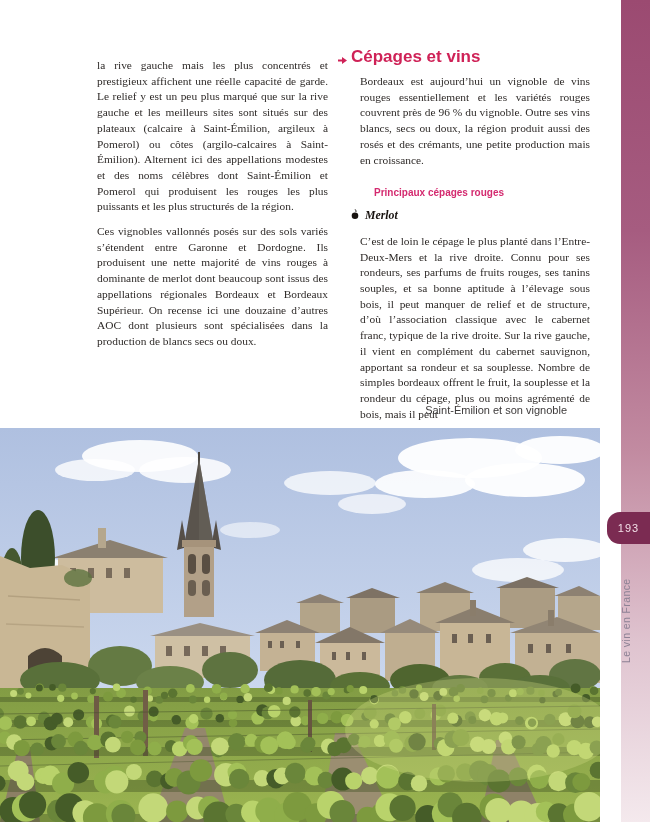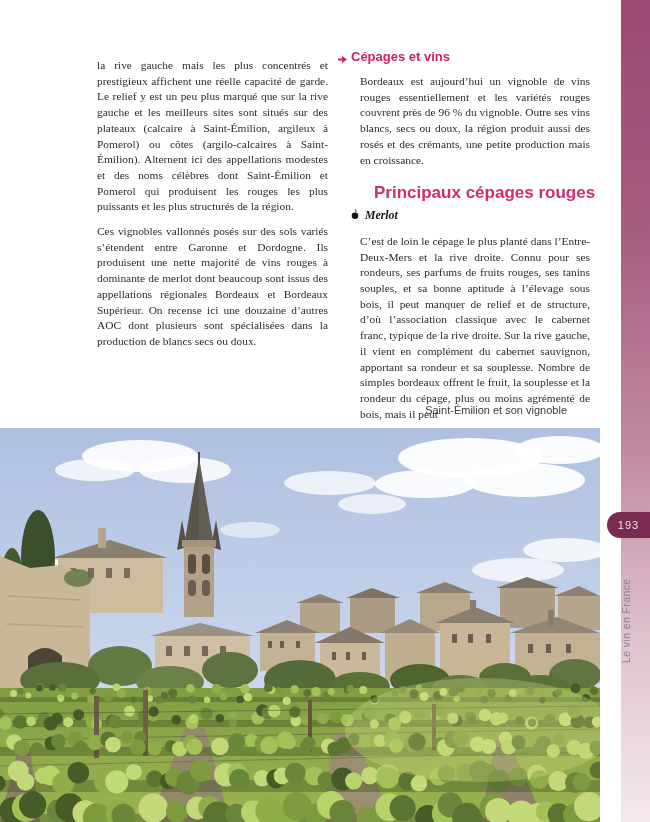--- a/index.html
+++ b/index.html
@@ -11,27 +11,27 @@
 
   
   .col{position:absolute;top:49px;width:249px;color:#2e2a28;
        font-size:11.4px;line-height:15.7px;text-align:justify;}
   .col-left{left:88px;}
   .col-right{left:351px;width:248px;}
   .col p{margin:9px;}
 
   .h-pink{
     font-family:"Liberation Sans","DejaVu Sans",sans-serif;
-    font-weight:bold;font-size:17px;color:#d42a6f;
+    font-weight:bold;font-size:10px;color:#d42a6f;
     margin:9px 0 3px 0;text-align:left;line-height:14px;padding-left:23px;
   }
   .h-main{
     position:relative;
     font-family:"Liberation Sans","DejaVu Sans",sans-serif;
-    font-weight:bold;font-size:13px;color:#cf2257;
+    font-weight:bold;font-size:17px;color:#cf2257;
     margin:0 0 4px 0;text-align:left;line-height:16px;
   }
   .h-main .marker{
     position:absolute;left:-13px;top:3px;width:9px;height:9px;display:block;
   }
   .subhead{margin-top:18px;}
   .entry-title{
     margin-top:8px;margin-bottom:1px;font-weight:bold;font-style:italic;
     font-size:11.8px;text-align:left;color:#17120f;
   }
@@ -42,21 +42,21 @@
     font-family:"Liberation Sans","DejaVu Sans",sans-serif;
     font-size:11px;color:#3d3a3a;
   }
 
   
   .side-strip{
     position:absolute;left:621px;top:0;width:29px;height:822px;
     background:linear-gradient(#9b4a71 0%,#a65c80 28%,#c28ba1 55%,#dfc3cf 78%,#f4e9ed 100%);
   }
   .page-badge{
-    position:absolute;left:607px;top:512px;width:43px;height:26px;
+    position:absolute;left:607px;top:512px;width:43px;height:32px;
     background:#7b2b52;border-radius:13px 0 0 13px;
     display:flex;align-items:center;justify-content:center;
     font-family:"Liberation Sans","DejaVu Sans",sans-serif;
     font-size:11px;letter-spacing:1px;color:#f2dfe7;
   }
   .side-label{
     position:absolute;left:618px;top:543px;height:120px;width:15px;
     writing-mode:vertical-rl;transform:rotate(180deg);
     font-family:"Liberation Sans","DejaVu Sans",sans-serif;
     font-size:10.5px;letter-spacing:.4px;color:#8e8295;

